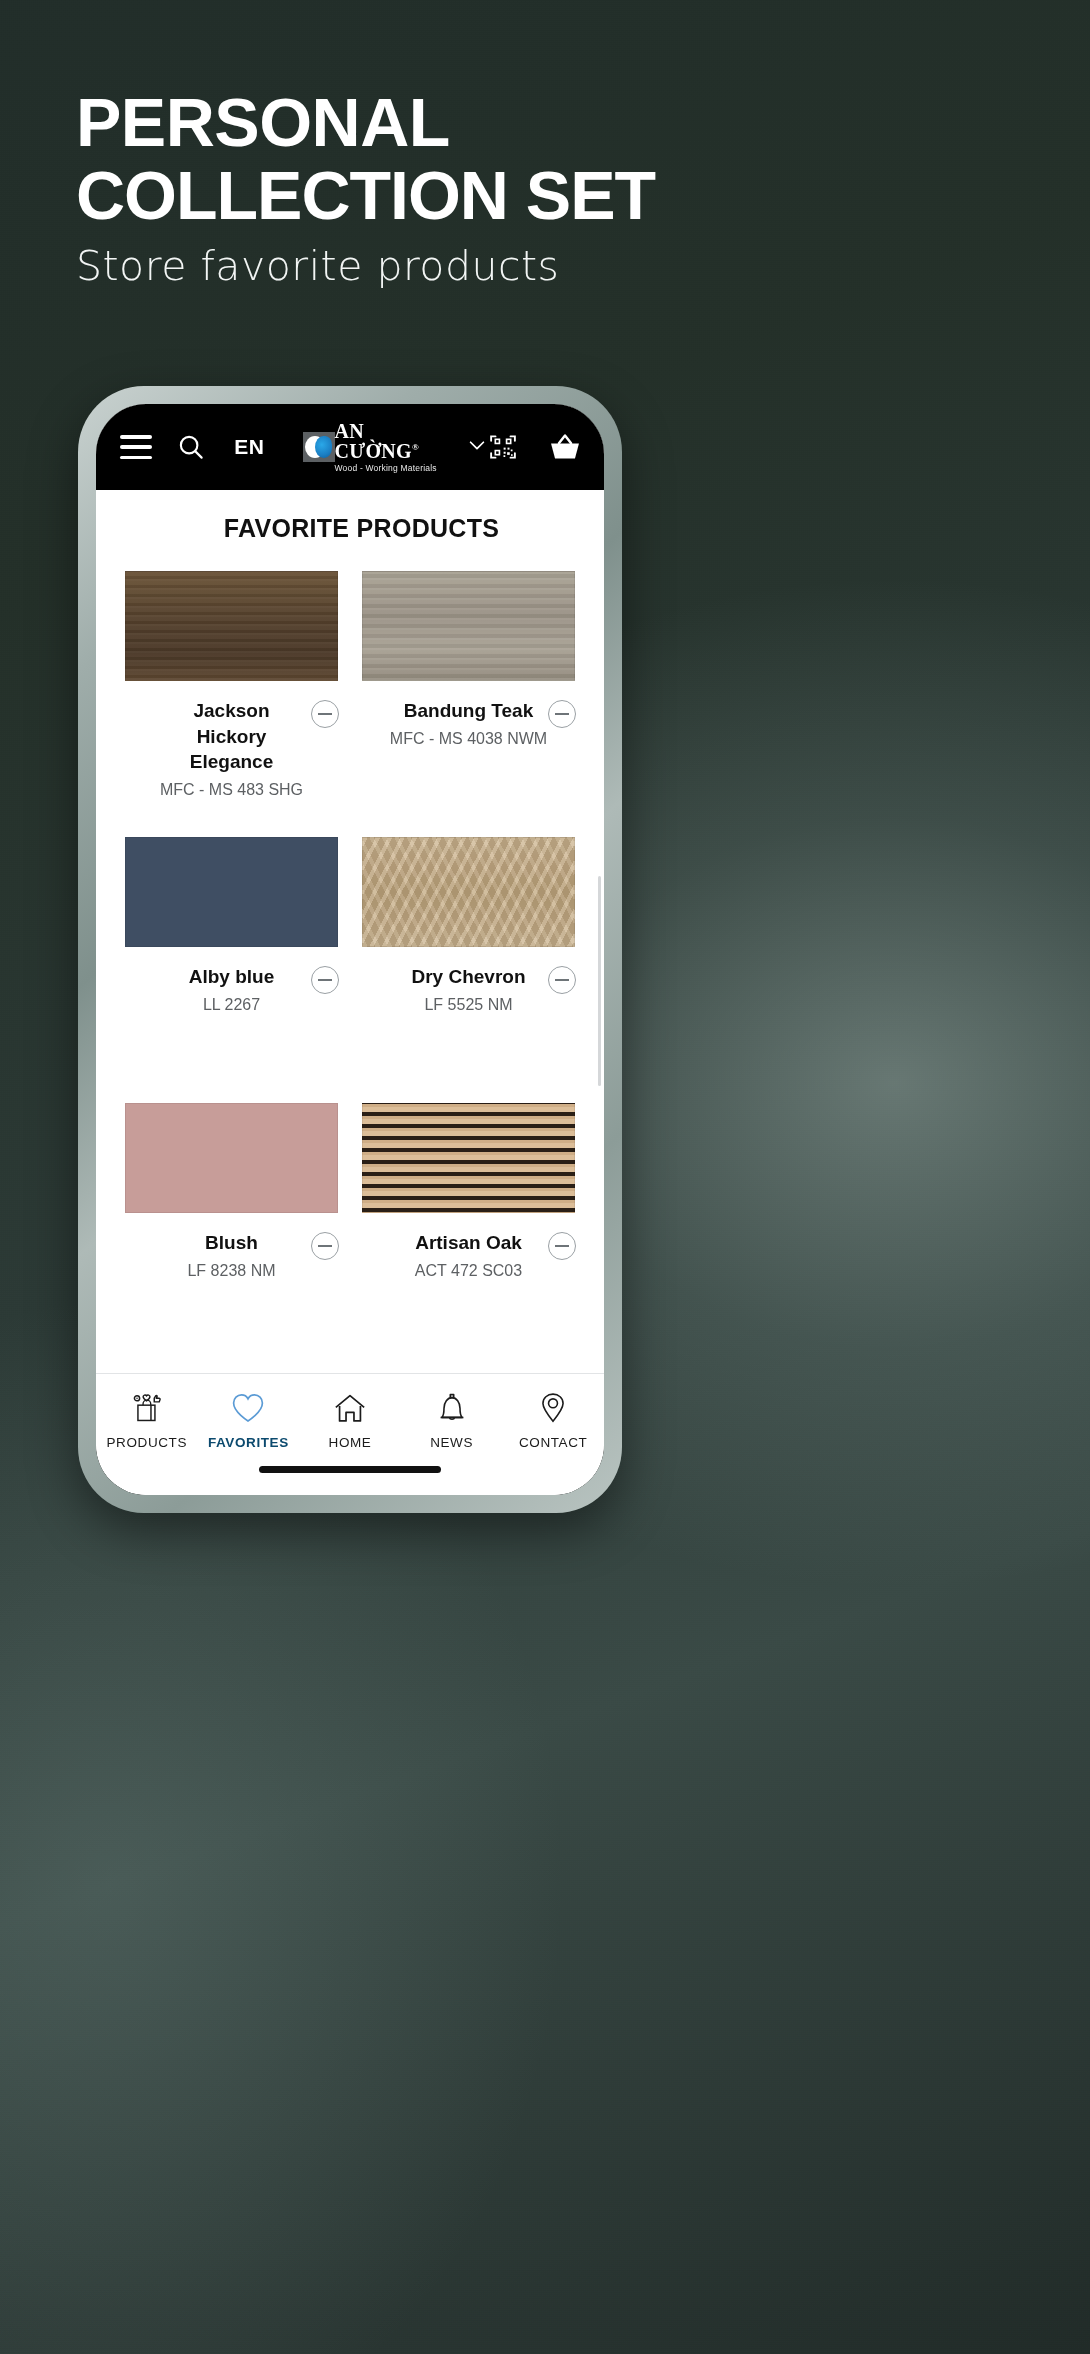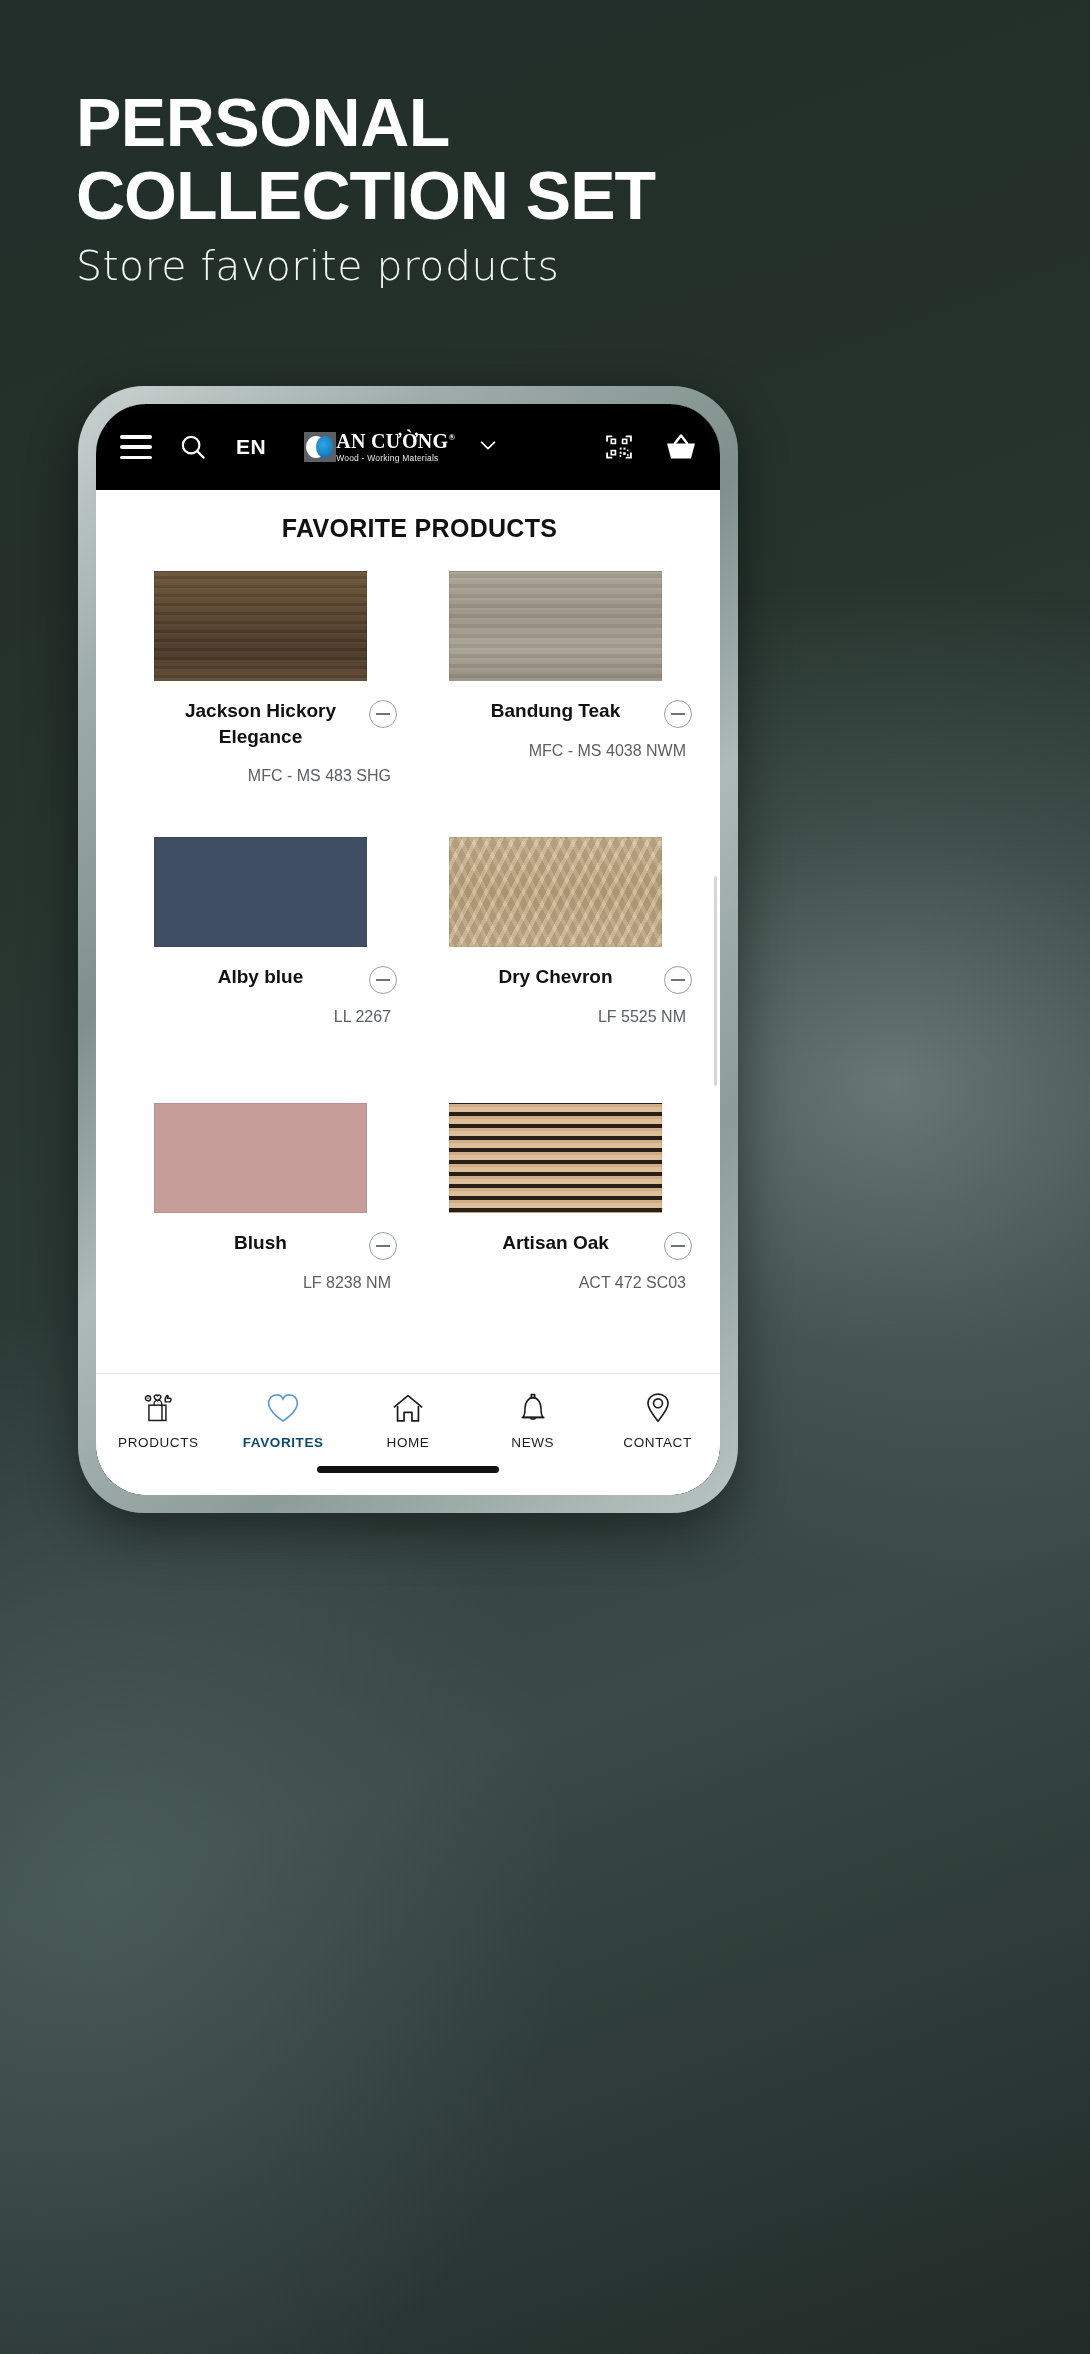--- a/index.html
+++ b/index.html
@@ -58,21 +58,21 @@
     font-weight: 300;
     letter-spacing: 0.5px;
     font-family: "DejaVu Sans", sans-serif;
   }
 
   
   .phone-outer {
     position: absolute;
     left: 78px;
     top: 386px;
-    width: 660px;
+    width: 544px;
     height: 1127px;
     border-radius: 66px;
     background: linear-gradient(140deg, #c9d2d0 0%, #9fadaa 18%, #7f908c 38%, #aebab7 55%, #8c9c98 76%, #b9c4c1 100%);
     box-shadow: 0 18px 50px rgba(0,0,0,0.45);
     padding: 18px;
   }
   .phone-inner {
     position: relative;
     width: 100%;
     height: 100%;
@@ -178,24 +178,24 @@
   .meta { margin-top: 17px; position: relative; padding: 0 6px; }
   .pname {
     text-align: center;
     font-size: 19px;
     font-weight: 700;
     color: #111;
     line-height: 1.35;
     padding: 0 36px;
   }
   .pcode {
-    text-align: right;
+    text-align: center;
     font-size: 16px;
     color: #5d6063;
-    margin-top: 18px;
+    margin-top: 6px;
     padding: 0 8px;
   }
   .remove-btn {
     position: absolute;
     right: 8px;
     top: 2px;
     width: 28px; height: 28px;
     border-radius: 50%;
     border: 1.6px solid #9aa0a4;
     display: flex; align-items: center; justify-content: center;

